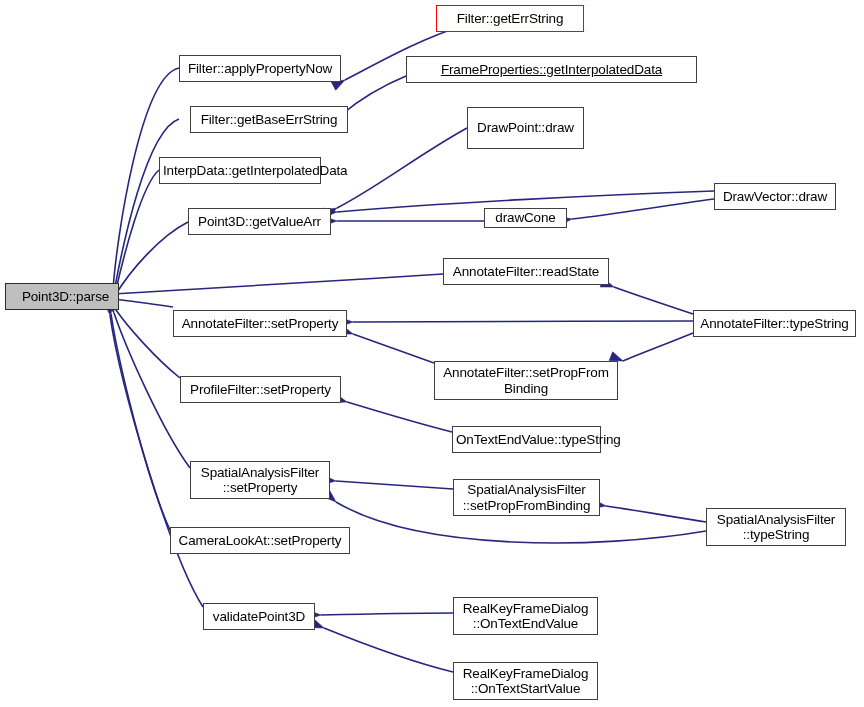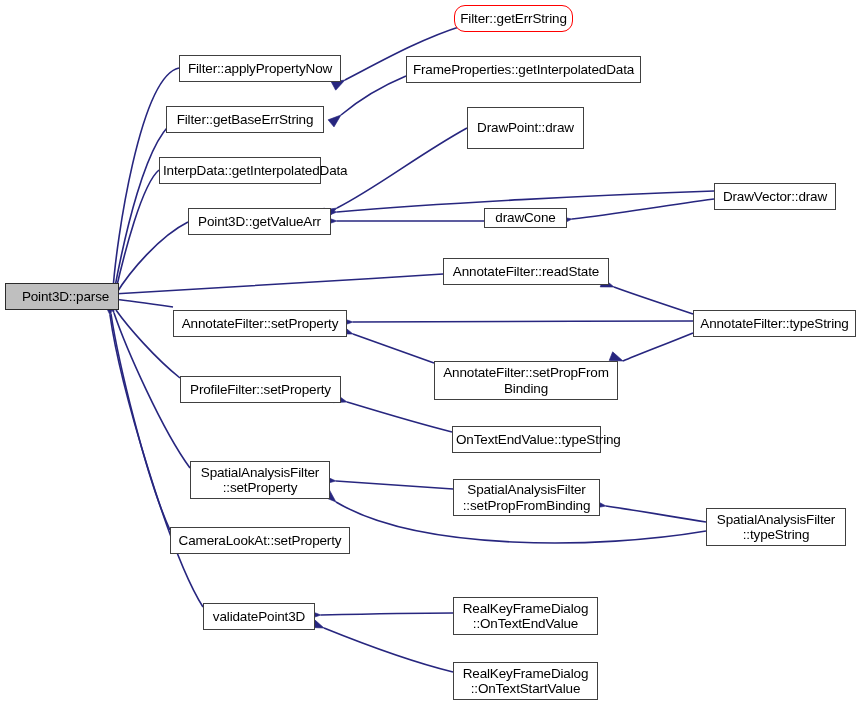--- a/index.html
+++ b/index.html
@@ -122,31 +122,31 @@
         <polygon class="edge-head" points="0,0 -13,-4.6 -13,4.6" fill="#27267f" transform="translate(336,481) rotate(5)"></polygon>
         <polygon class="edge-head" points="0,0 -13,-4.6 -13,4.6" fill="#27267f" transform="translate(606,506) rotate(9)"></polygon>
         <polygon class="edge-head" points="0,0 -13,-4.6 -13,4.6" fill="#27267f" transform="translate(336,502) rotate(42)"></polygon>
         <polygon class="edge-head" points="0,0 -13,-4.6 -13,4.6" fill="#27267f" transform="translate(321,615) rotate(1)"></polygon>
         <polygon class="edge-head" points="0,0 -13,-4.6 -13,4.6" fill="#27267f" transform="translate(324,628) rotate(22)"></polygon>
       </g>
   </svg>
   <div id="nodes-layer">
       <div class="gnode root" style="left: 5px; top: 283px; width: 114px; height: 27px; padding-left: 7px;"><span class="lbl">Point3D::parse</span></div>
       <div class="gnode" style="left: 179px; top: 55px; width: 162px; height: 27px;"><span class="lbl">Filter::applyPropertyNow</span></div>
-      <div class="gnode" style="left: 166px; top: 106px; width: 158px; height: 27px;"><span class="lbl">Filter::getBaseErrString</span></div>
+      <div class="gnode" style="left: 190px; top: 106px; width: 158px; height: 27px;"><span class="lbl">Filter::getBaseErrString</span></div>
       <div class="gnode" style="left: 159px; top: 157px; width: 162px; height: 27px;"><span class="lbl">InterpData::getInterpolatedData</span></div>
       <div class="gnode" style="left: 188px; top: 208px; width: 143px; height: 27px;"><span class="lbl">Point3D::getValueArr</span></div>
       <div class="gnode" style="left: 173px; top: 310px; width: 174px; height: 27px;"><span class="lbl">AnnotateFilter::setProperty</span></div>
       <div class="gnode" style="left: 180px; top: 376px; width: 161px; height: 27px;"><span class="lbl">ProfileFilter::setProperty</span></div>
       <div class="gnode" style="left: 190px; top: 461px; width: 140px; height: 38px;"><span class="lbl">SpatialAnalysisFilter
 ::setProperty</span></div>
       <div class="gnode" style="left: 170px; top: 527px; width: 180px; height: 27px;"><span class="lbl">CameraLookAt::setProperty</span></div>
       <div class="gnode" style="left: 203px; top: 603px; width: 112px; height: 27px;"><span class="lbl">validatePoint3D</span></div>
-      <div class="gnode alert" style="left: 454px; top: 5px; width: 119px; height: 27px; border-radius: 11px;"><span class="lbl">Filter::getErrString</span></div>
-      <div class="gnode" style="left: 406px; top: 56px; width: 235px; height: 27px;"><span class="lbl">FrameProperties::getInterpolatedData</span></div>
+      <div class="gnode alert" style="left: 436px; top: 5px; width: 148px; height: 27px;"><span class="lbl">Filter::getErrString</span></div>
+      <div class="gnode" style="left: 406px; top: 56px; width: 291px; height: 27px; text-decoration: underline;"><span class="lbl">FrameProperties::getInterpolatedData</span></div>
       <div class="gnode" style="left: 467px; top: 107px; width: 117px; height: 42px;"><span class="lbl">DrawPoint::draw</span></div>
       <div class="gnode" style="left: 714px; top: 183px; width: 122px; height: 27px;"><span class="lbl">DrawVector::draw</span></div>
       <div class="gnode" style="left: 484px; top: 208px; width: 83px; height: 20px;"><span class="lbl">drawCone</span></div>
       <div class="gnode" style="left: 443px; top: 258px; width: 166px; height: 27px;"><span class="lbl">AnnotateFilter::readState</span></div>
       <div class="gnode" style="left: 693px; top: 310px; width: 163px; height: 27px;"><span class="lbl">AnnotateFilter::typeString</span></div>
       <div class="gnode" style="left: 434px; top: 361px; width: 184px; height: 39px;"><span class="lbl">AnnotateFilter::setPropFrom
 Binding</span></div>
       <div class="gnode" style="left: 452px; top: 426px; width: 149px; height: 27px;"><span class="lbl">OnTextEndValue::typeString</span></div>
       <div class="gnode" style="left: 453px; top: 479px; width: 147px; height: 37px;"><span class="lbl">SpatialAnalysisFilter
 ::setPropFromBinding</span></div>

